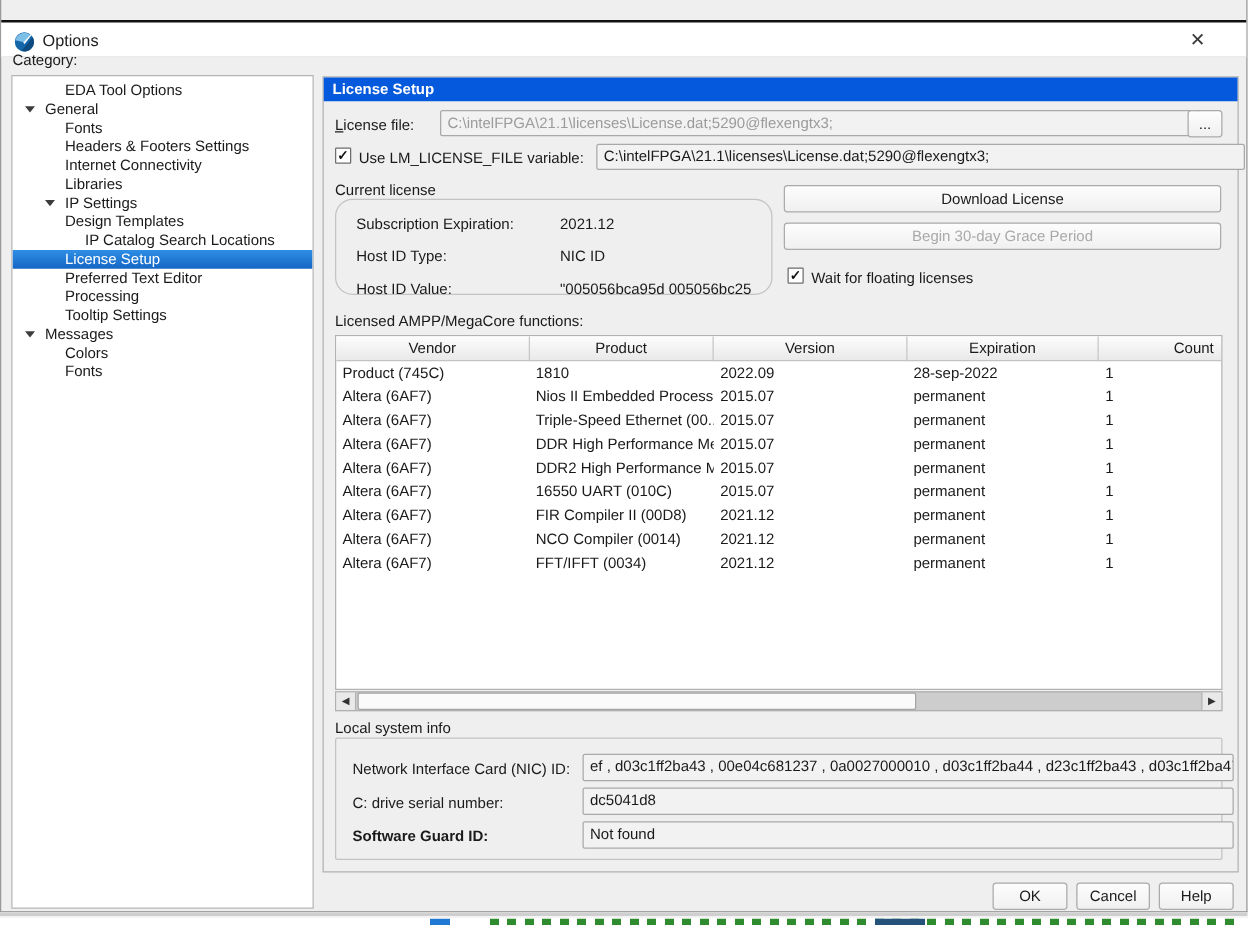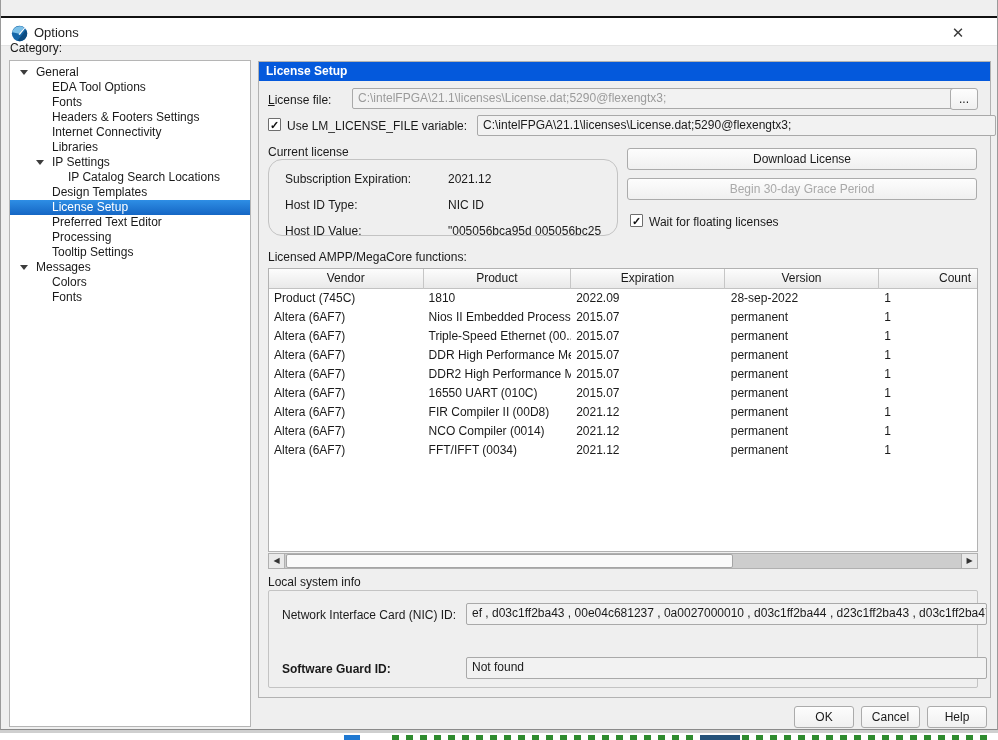--- a/index.html
+++ b/index.html
@@ -92,29 +92,29 @@
       <path d="M17.8 5.5 L7.5 18.6 A9 9 0 0 0 18.9 8.3 Z" fill="#0c4a80"></path>
       <path d="M15.8 2.9 L8.9 10.9 l1.4 1.0 L16.6 3.8 Z" fill="#ffffff"></path>
     </svg>
     <span class="title-text">Options</span>
     <span class="close-btn">✕</span>
   </div>
 
   <div class="category-label lbl">Category:</div>
 
   <div class="tree-panel" id="tree">
+      <div class="tree-item" style="padding-left: 42px;"><span>EDA Tool Options</span></div>
       <div class="tree-item" style="padding-left: 26px;"><span class="tree-arrow" style="left: 10px;"></span><span>General</span></div>
-      <div class="tree-item" style="padding-left: 42px;"><span>EDA Tool Options</span></div>
       <div class="tree-item" style="padding-left: 42px;"><span>Fonts</span></div>
       <div class="tree-item" style="padding-left: 42px;"><span>Headers &amp; Footers Settings</span></div>
       <div class="tree-item" style="padding-left: 42px;"><span>Internet Connectivity</span></div>
       <div class="tree-item" style="padding-left: 42px;"><span>Libraries</span></div>
       <div class="tree-item" style="padding-left: 42px;"><span class="tree-arrow" style="left: 26px;"></span><span>IP Settings</span></div>
+      <div class="tree-item" style="padding-left: 42px;"><span>Design Templates</span></div>
       <div class="tree-item" style="padding-left: 58px;"><span>IP Catalog Search Locations</span></div>
-      <div class="tree-item" style="padding-left: 42px;"><span>Design Templates</span></div>
       <div class="tree-item selected" style="padding-left: 42px;"><span>License Setup</span></div>
       <div class="tree-item" style="padding-left: 42px;"><span>Preferred Text Editor</span></div>
       <div class="tree-item" style="padding-left: 42px;"><span>Processing</span></div>
       <div class="tree-item" style="padding-left: 42px;"><span>Tooltip Settings</span></div>
       <div class="tree-item" style="padding-left: 26px;"><span class="tree-arrow" style="left: 10px;"></span><span>Messages</span></div>
       <div class="tree-item" style="padding-left: 42px;"><span>Colors</span></div>
       <div class="tree-item" style="padding-left: 42px;"><span>Fonts</span></div>
     </div>
 
   <div class="main-panel">
@@ -149,22 +149,22 @@
     <div class="btn" style="left:368px; top:86px; width:350px;">Download License</div>
     <div class="btn disabled" style="left:368px; top:116px; width:350px;">Begin 30-day Grace Period</div>
     <div class="checkbox" style="left:371px; top:152px;">✓</div>
     <div class="lbl" style="left:390px; top:153px;">Wait for floating licenses</div>
 
     <div class="lbl" style="left:9px; top:188px;">Licensed AMPP/MegaCore functions:</div>
     <div class="mc-table">
       <div class="mc-header" id="table-header">
           <div class="mc-th" style="width: 155px;">Vendor</div>
           <div class="mc-th" style="width: 148px;">Product</div>
+          <div class="mc-th" style="width: 155px;">Version</div>
           <div class="mc-th" style="width: 154px;">Expiration</div>
-          <div class="mc-th" style="width: 155px;">Version</div>
           <div class="mc-th" style="width: 98px;">Count</div>
         </div>
       <div id="table-body">
           <div class="mc-tr">
             <div class="mc-td" style="width: 155px;">Product (745C)</div>
             <div class="mc-td" style="width: 148px;">1810</div>
             <div class="mc-td" style="width: 155px;">2022.09</div>
             <div class="mc-td" style="width: 154px;">28-sep-2022</div>
             <div class="mc-td" style="width: 98px;">1</div>
           </div>
@@ -231,20 +231,24 @@
       <div class="hs-arrow" style="left:0; border-right:1px solid #b0b0b0;">◀</div>
       <div class="hs-thumb"></div>
       <div class="hs-arrow" style="right:0; border-left:1px solid #b0b0b0;">▶</div>
     </div>
 
     <div class="lbl" style="left:9px; top:513px;">Local system info</div>
     <div class="groupbox" style="left:9px; top:528px; width:710px; height:98px;" id="local-box">
         <div class="kv-row" style="top: 12px;">
           <span class="kv-label" style="left: 13px; top: 2px;">Network Interface Card (NIC) ID:</span>
           <div class="field" style="left: 180px; top: 0px; width: 521px; height: 22px;">ef , d03c1ff2ba43 , 00e04c681237 , 0a0027000010 , d03c1ff2ba44 , d23c1ff2ba43 , d03c1ff2ba47</div>
+        </div>
+        <div class="kv-row" style="top: 39px;">
+          <span class="kv-label" style="left: 13px; top: 2px;">C: drive serial number:</span>
+          <div class="field" style="left: 180px; top: 0px; width: 521px; height: 22px;">dc5041d8</div>
         </div>
         <div class="kv-row" style="top: 66px;">
           <span class="kv-label" style="left: 13px; top: 2px; font-weight: bold;">Software Guard ID:</span>
           <div class="field" style="left: 180px; top: 0px; width: 521px; height: 22px;">Not found</div>
         </div>
       </div>
   </div>
 
   <div class="btn footer-btn" style="left:793px; width:60px;">OK</div>
   <div class="btn footer-btn" style="left:860px; width:59px;">Cancel</div>

